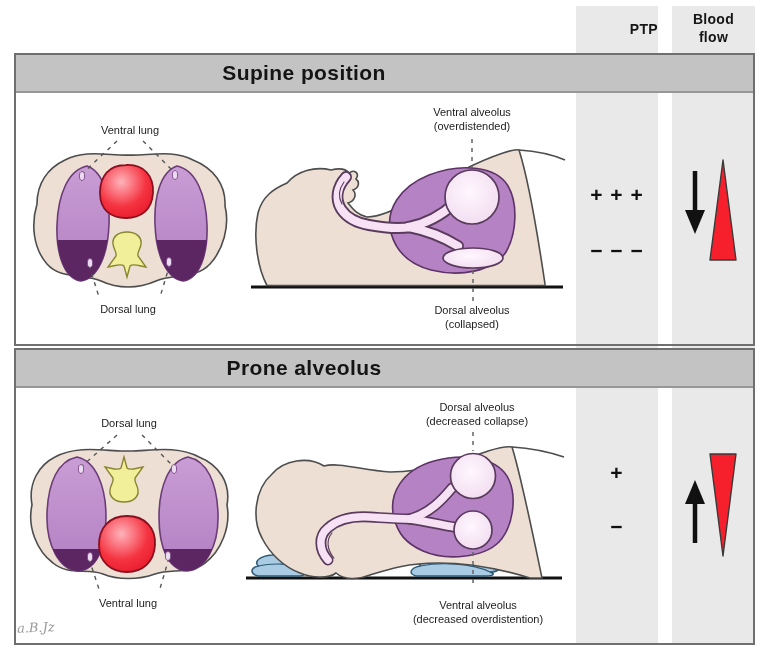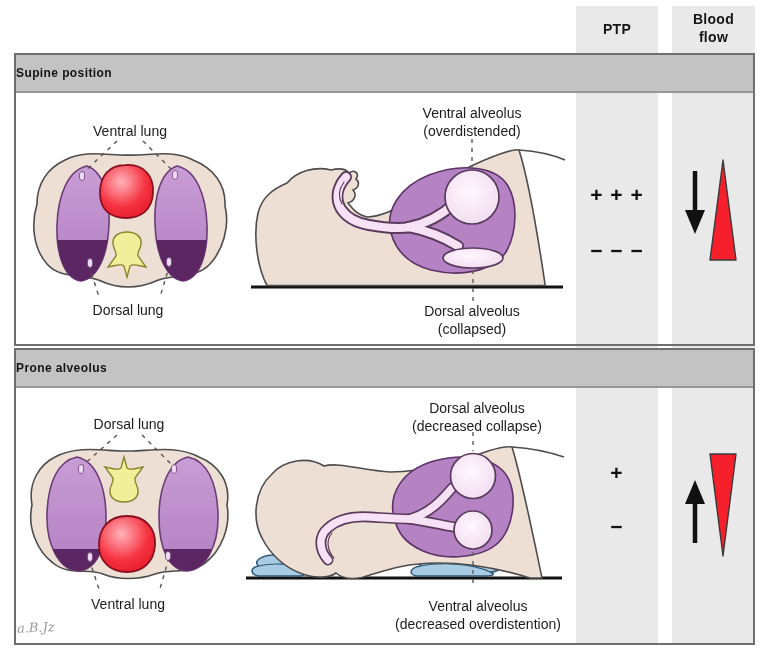--- a/index.html
+++ b/index.html
@@ -7,37 +7,37 @@
     position:relative; width:770px; height:654px; background:#ffffff;
     font-family:"Liberation Sans", sans-serif; overflow:hidden;
   }
   .band{position:absolute; top:6px; height:639px; background:#eae9e9;}
   #band-ptp{left:576px; width:82px;}
   #band-bf{left:672px; width:83px;}
   .col-header{
     position:absolute; text-align:center; font-weight:bold; font-size:14px;
     color:#161616; line-height:1.25; white-space:pre-line; letter-spacing:.3px;
   }
-  #hdr-ptp{left:576px; top:21px; width:82px;}
+  #hdr-ptp{left:576px; top:21px; width:82px;text-align:right;}
   #hdr-bf{left:672px; top:11px; width:83px;}
   .panel{
     position:absolute; left:14px; width:741px; border:2px solid #6f6f6f;
     box-sizing:border-box; background:transparent;
   }
   #panel-supine{top:53px; height:293px;}
   #panel-prone{top:348px; height:297px;}
   .title-bar{position:relative; height:36px; background:#c4c3c3; border-bottom:2px solid #979797;}
   .title-text{
-    position:absolute; left:0; top:50%; transform:translateY(-50%);
-    width:560px; font-weight:bold; font-size:12px;
+    position:absolute; left:8px; top:50%; transform:translateY(-50%);
+    width:560px; text-align:center; font-weight:bold; font-size:21px;
     color:#141414; letter-spacing:.4px;
   }
   .lbl{
     position:absolute; transform:translateX(-50%); text-align:center;
-    font-size:14px; color:#1c1c1c; line-height:1.28; white-space:pre-line;
+    font-size:11px; color:#1c1c1c; line-height:1.28; white-space:pre-line;
   }
   .ptp-val{
     position:absolute; left:576px; width:82px; text-align:center;
     font-weight:bold; color:#111; font-size:21px; letter-spacing:1px;
   }
   .art{position:absolute;}
   #signature{
     position:absolute; left:17px; top:620px; font-family:"DejaVu Serif", serif;
     font-style:italic; font-size:13px; color:#999; transform:rotate(-2deg);
   }

